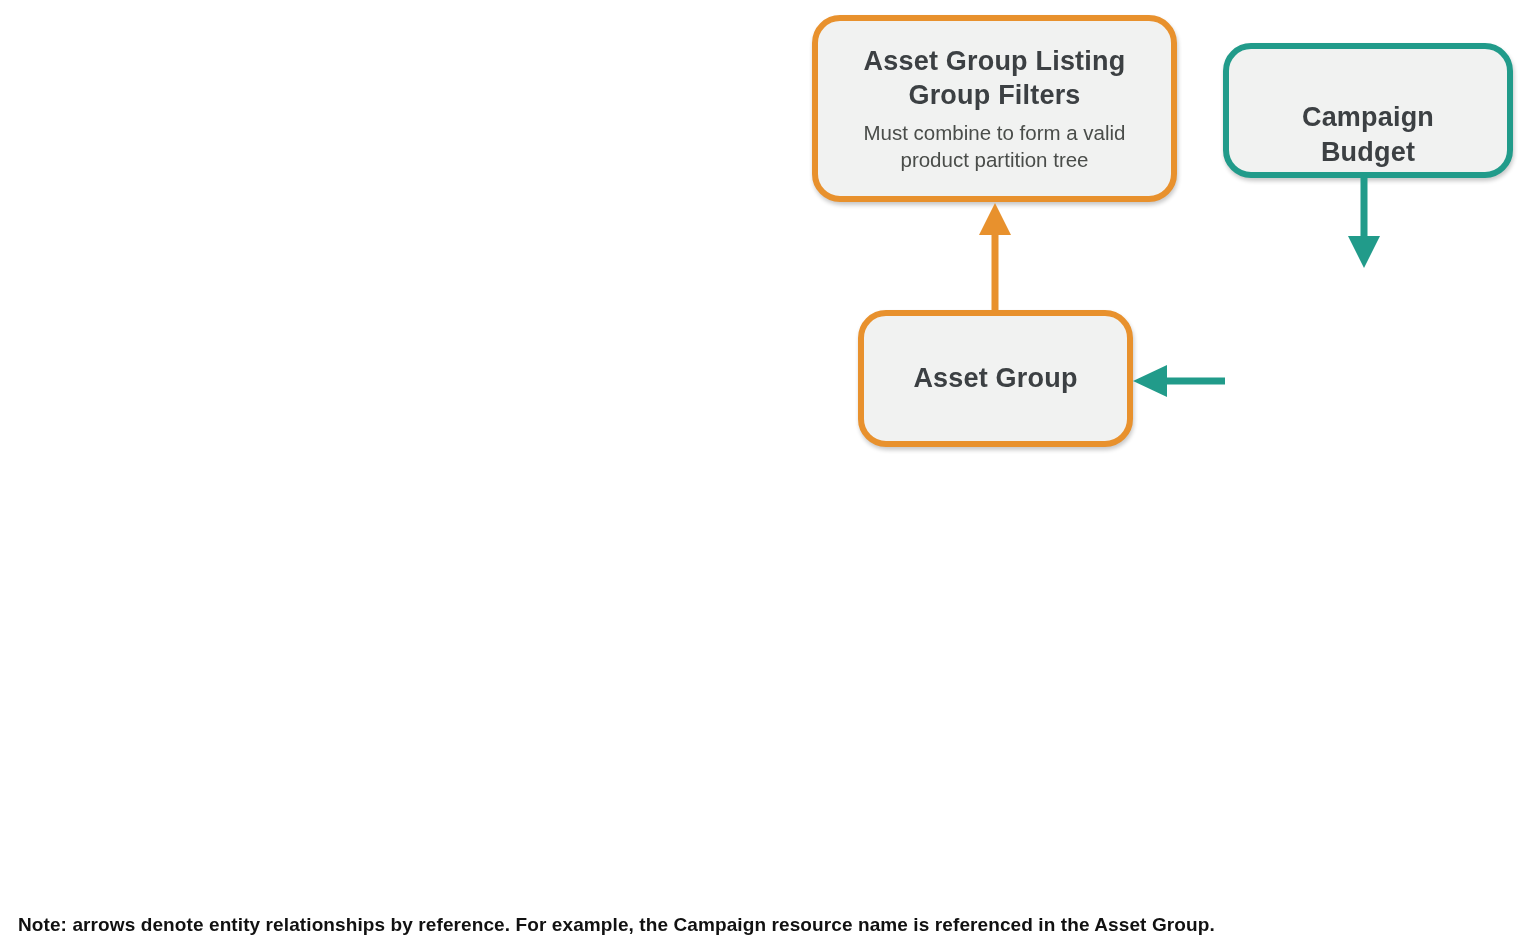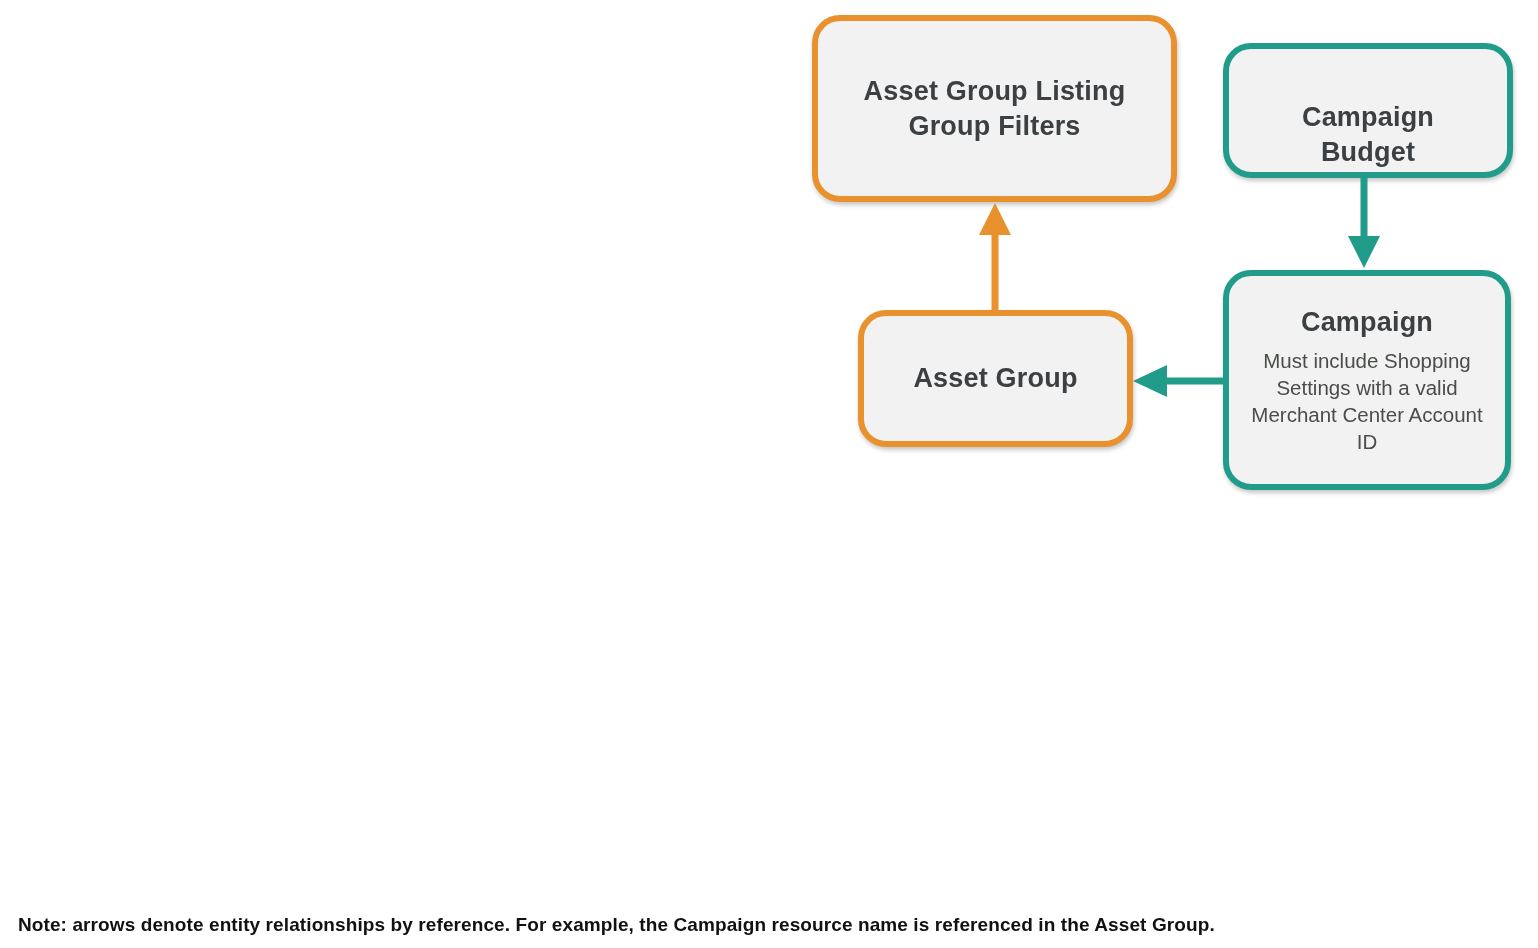--- a/index.html
+++ b/index.html
@@ -61,30 +61,27 @@
     white-space: nowrap;
   }
 </style>
 </head>
 <body>
 
 <div class="canvas">
 
   <div class="node" id="node-aglgf" style="border-color: rgb(232, 145, 45);">
     <div class="node-title">Asset Group Listing Group Filters</div>
+    <div class="node-sub">Must combine to form a valid product partition tree</div>
   </div>
 
   <div class="node" id="node-budget" style="border-color: rgb(33, 155, 138);">
     <div class="node-title">Campaign Budget</div>
   </div>
 
-  <div class="node" id="node-campaign" style="border-color: rgb(33, 155, 138);">
-    <div class="node-title">Campaign</div>
-    <div class="node-sub">Must include Shopping Settings with a valid Merchant Center Account ID</div>
-  </div>
 
   <div class="node" id="node-assetgroup" style="border-color: rgb(232, 145, 45); text-align: center;">
     <div class="node-title">Asset Group</div>
   </div>
 
   <svg class="arrow" id="arrow-up" width="40" height="110">
     <polygon points="20,2 4,34 36,34" fill="#E8912D"></polygon>
     <rect x="16.5" y="30" width="7" height="80" fill="#E8912D"></rect>
   </svg>
 

